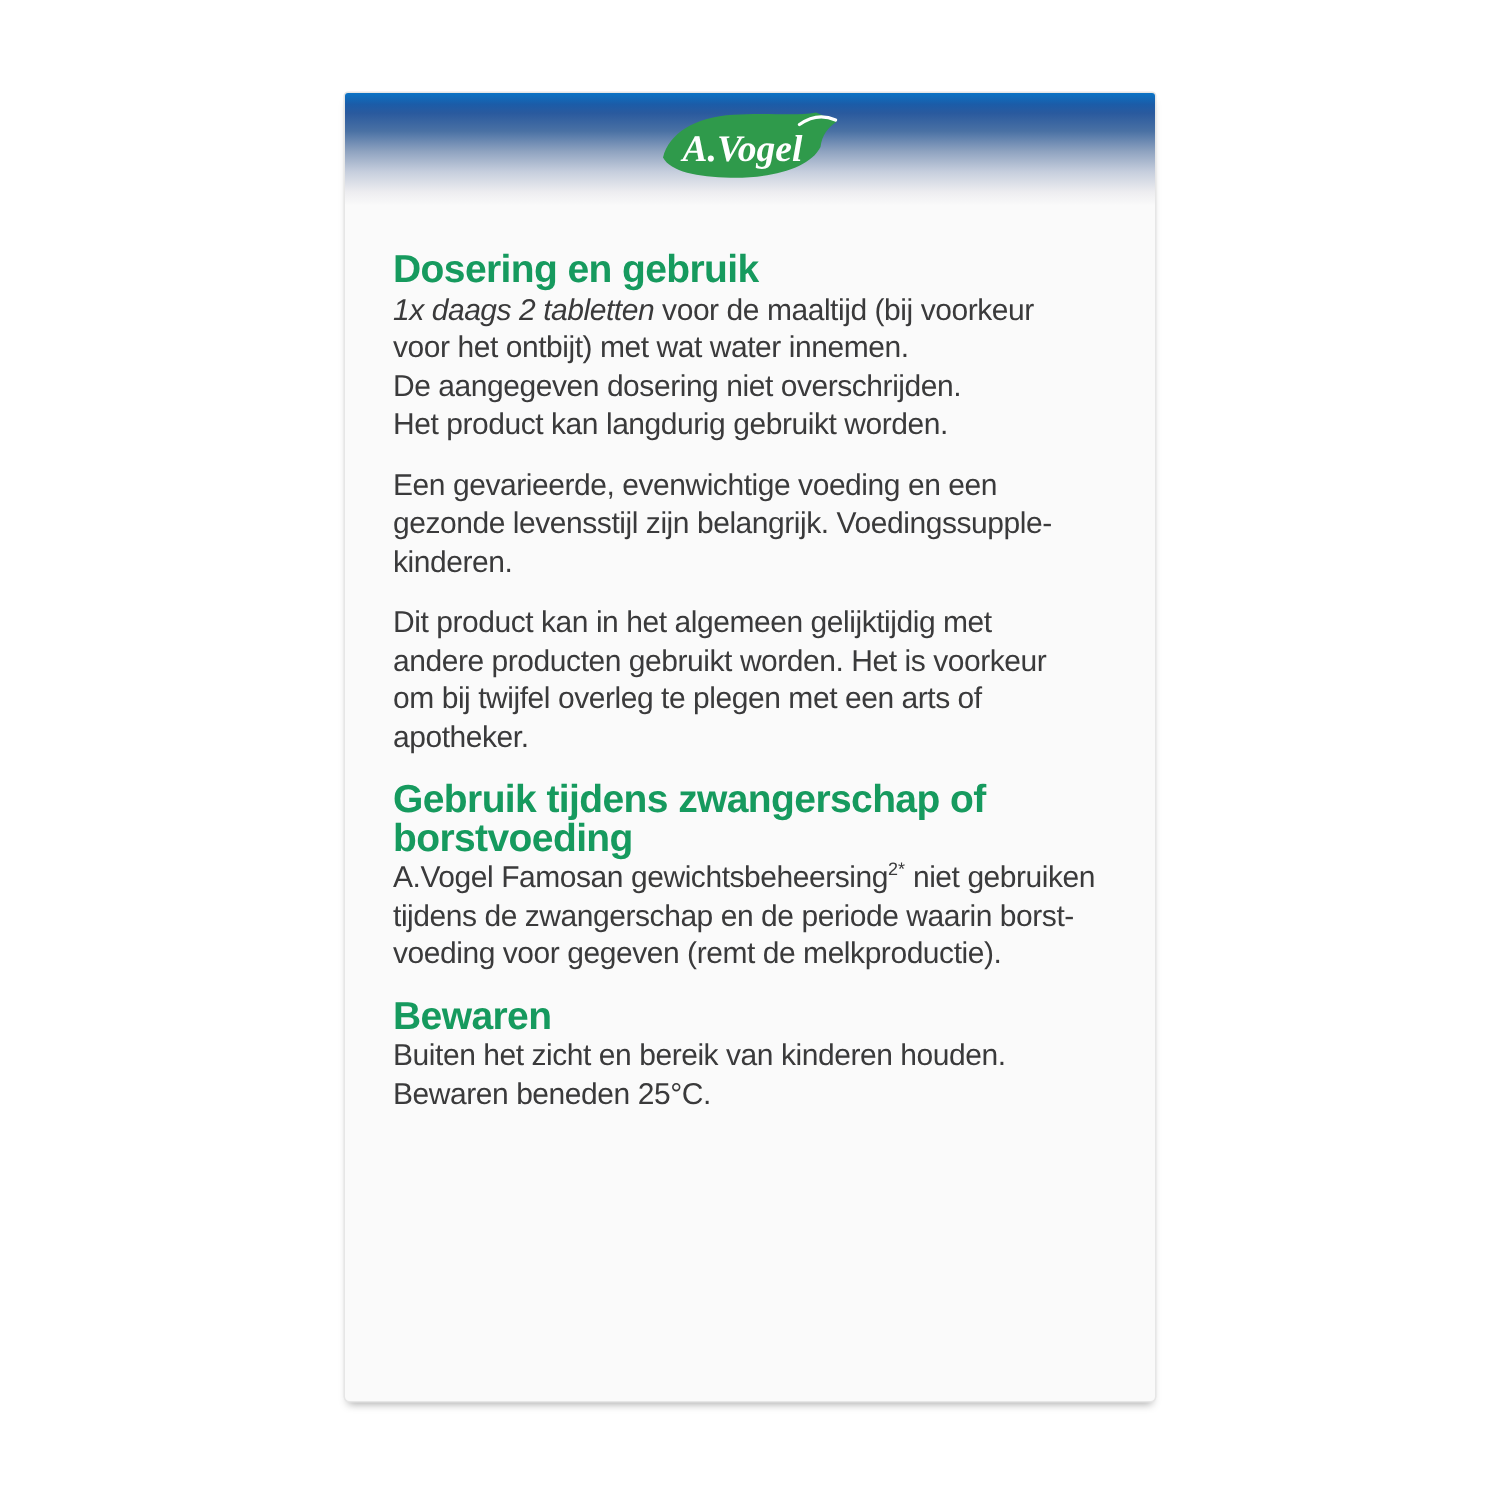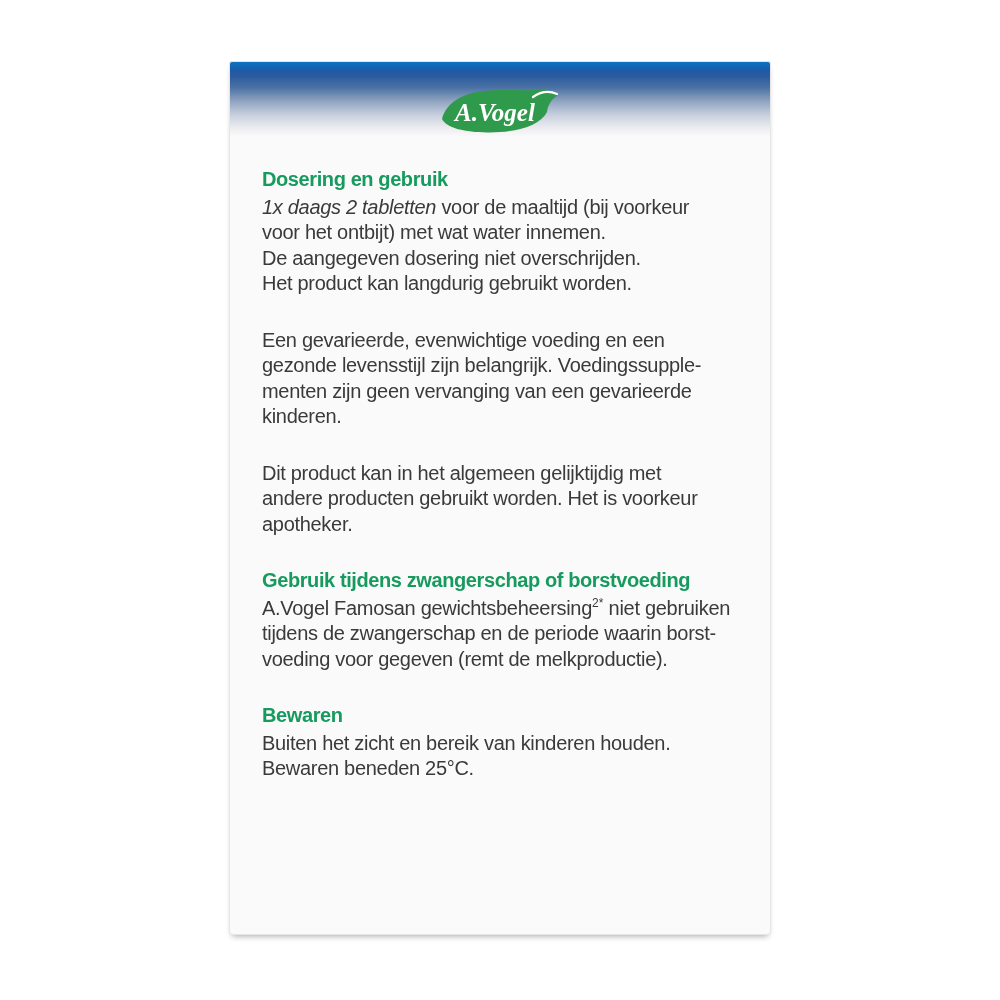--- a/index.html
+++ b/index.html
@@ -31,42 +31,42 @@
     position:relative;
     width:100%; height:75px;
     border-radius:2px 2px 0 0;
     background:linear-gradient(180deg,
       #0b73c5 0%, #1b5ca8 10%, #2a5a9e 18%,
       #4a71a4 34%, #8fa3c0 52%, #c6cedd 70%,
       #ededf0 88%, #fafafa 100%);
   }
   .logo{
     position:absolute;
-    left:50%; top:26px;
+    left:50%; top:12px;
     transform:translateX(-50%);
     width:118px; height:46px;text-decoration:underline;
   }
   .logo svg{display:block;width:118px;height:46px;}
   .content{
     padding:0 26px 0 32px;
     color:var(--body-text);
     font-size:20px;
     letter-spacing:-0.3px;
     line-height:25.5px;
   }
   .section-heading{
-    font-size:20px;
+    font-size:26px;
     font-weight:bold;
     color:var(--heading-green);
     line-height:25.5px;
     letter-spacing:-0.4px;
   }
   .first-heading{margin-top:30px;}
   .section-heading + .para{margin-top:2px;}
-  .para{margin-top:31px;}
+  .para{margin-top:15px;}
   .line{display:block;white-space:nowrap;}
   em{font-style:italic;}
   sup{
     font-size:12px;
     vertical-align:super;
     line-height:0;
     letter-spacing:0;
   }
 </style>
 </head>
@@ -90,27 +90,27 @@
     <div class="para">
       <span class="line"><em>1x daags 2 tabletten</em><span> voor de maaltijd (bij voorkeur</span></span>
       <span class="line">voor het ontbijt) met wat water innemen.</span>
       <span class="line">De aangegeven dosering niet overschrijden.</span>
       <span class="line">Het product kan langdurig gebruikt worden.</span>
     </div>
 
     <div class="para">
       <span class="line">Een gevarieerde, evenwichtige voeding en een</span>
       <span class="line">gezonde levensstijl zijn belangrijk. Voedingssupple-</span>
-      <span class="line">menten zijn geen vervanging van een gevarieerde</span>
       <span class="line">kinderen.</span>
     </div>
 
     <div class="para">
       <span class="line">Dit product kan in het algemeen gelijktijdig met</span>
       <span class="line">andere producten gebruikt worden. Het is voorkeur</span>
+      <span class="line">om bij twijfel overleg te plegen met een arts of</span>
       <span class="line">apotheker.</span>
     </div>
 
     <div class="section-heading para">Gebruik tijdens zwangerschap of borstvoeding</div>
     <div class="para">
       <span class="line"><span>A.Vogel Famosan gewichtsbeheersing</span><sup>2*</sup><span> niet gebruiken</span></span>
       <span class="line">tijdens de zwangerschap en de periode waarin borst-</span>
       <span class="line">voeding voor gegeven (remt de melkproductie).</span>
     </div>
 

